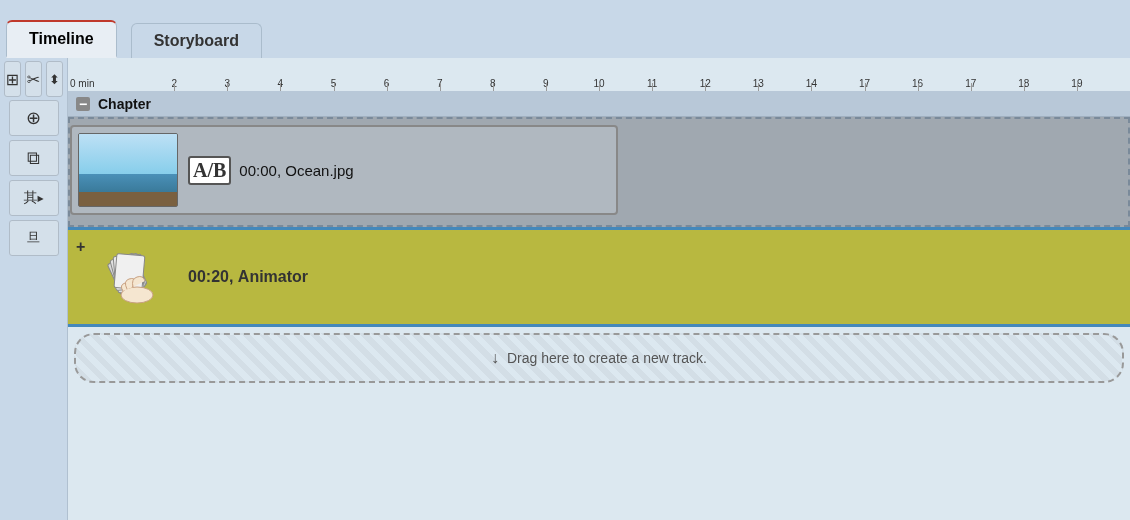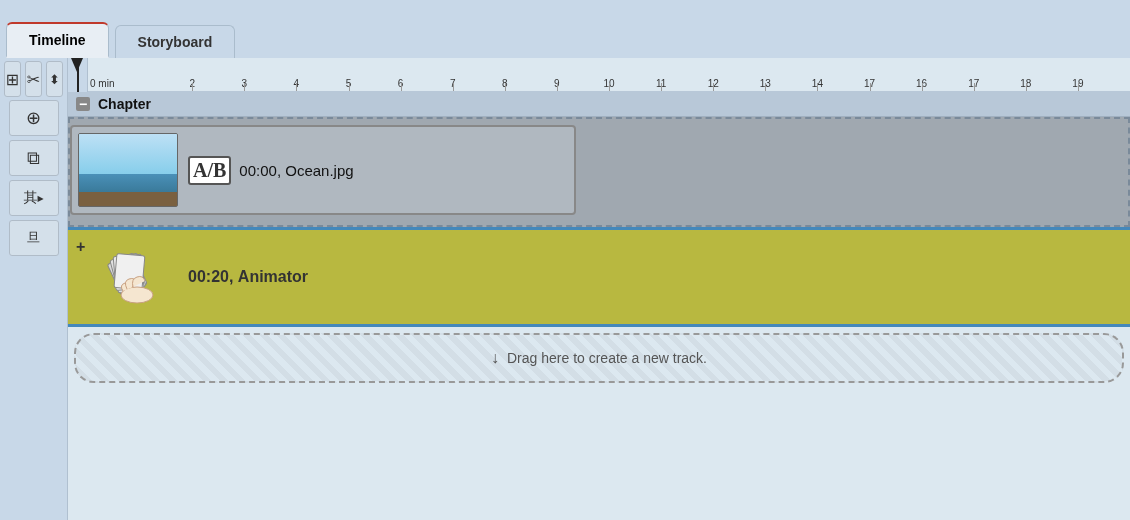--- a/index.html
+++ b/index.html
@@ -19,25 +19,25 @@
       background: #c8d8e8;
       padding: 6px 0 0 6px;
       height: 58px;
     }
     .tab {
       padding: 8px 22px;
       border: 1px solid #aabccc;
       border-bottom: none;
       border-radius: 6px 6px 0 0;
       cursor: pointer;
-      font-size: 14px;
+      font-size: 16px;
       font-weight: bold;
       background: #c8d8e8;
       color: #333;
-      margin-right: 6px;
+      margin-right: 14px;
     }
     .tab.active {
       background: #e8eef4;
       border-bottom: 2px solid #e8eef4;
       border-top: 2px solid #c0392b;
       color: #000;
       z-index: 2;
     }
 
     
@@ -66,20 +66,21 @@
       flex-direction: column;
       background: #dce8f0;
     }
 
     
     .ruler-row {
       display: flex;
       align-items: stretch;
       height: 34px;
       background: #be185d;
+      flex-direction: column;
     }
     .ruler-left {
       width: 20px;
       background: #c8d8e8;
       border-right: 1px solid #b0c0d0;
       display: flex;
       align-items: center;
       justify-content: center;
       position: relative;
     }
@@ -184,21 +185,21 @@
       background: #a0a8b0;
       border: 2px dashed #7a8a9a;
       min-height: 110px;
       position: relative;
       margin: 0;
     }
     .video-clip {
       position: absolute;
       left: 0;
       top: 6px;
-      width: 506px;
+      width: 548px;
       height: 90px;
       background: #b0b8c0;
       border: 2px solid #888;
       border-radius: 4px;
       display: flex;
       align-items: center;
       padding: 6px;
       gap: 10px;
     }
     .clip-thumbnail {

